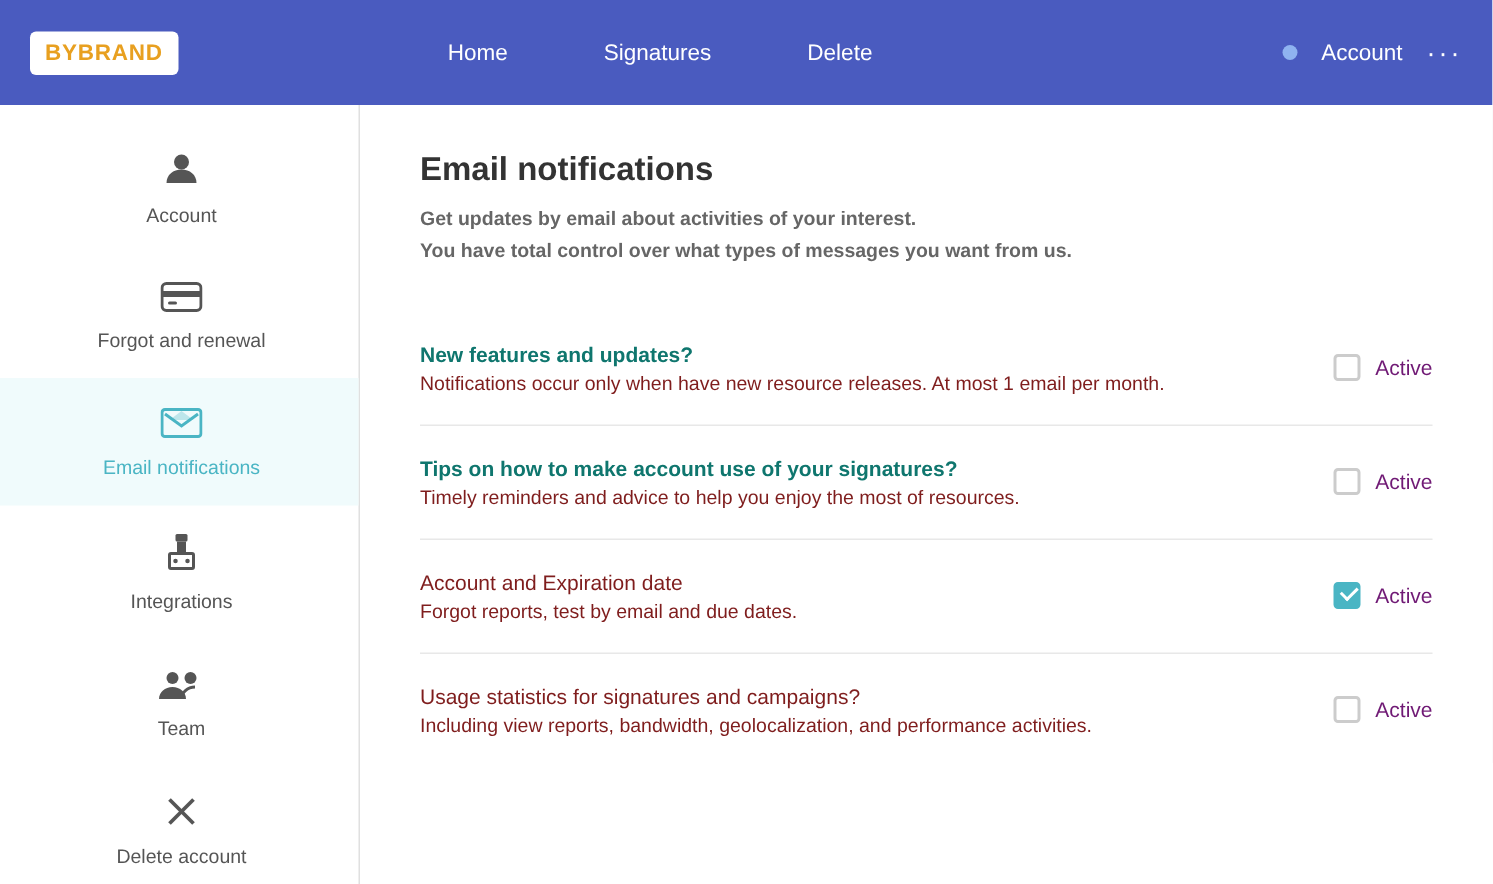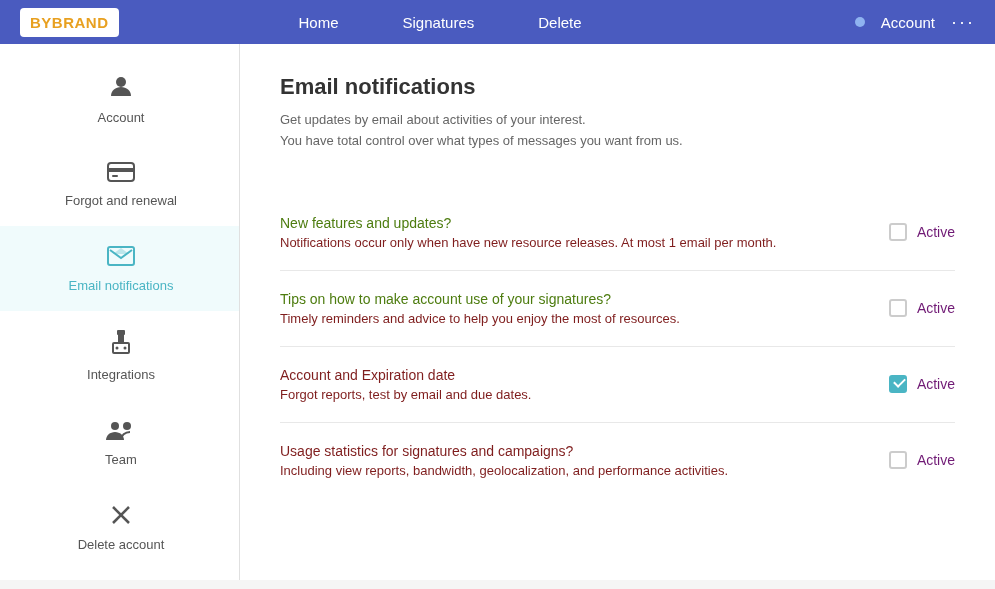--- a/index.html
+++ b/index.html
@@ -1,21 +1,21 @@
 <!DOCTYPE html>
 <html><head>
   <meta charset="utf-8">
   <style>
     * { box-sizing: border-box; margin: 0; padding: 0; }
     body { font-family: Arial, sans-serif; background: #f5f5f5; min-height: 589px; width: 995px; }
 
     
     .header {
       background: #4a5bbf;
-      height: 44px;
+      height: 70px;
       display: flex;
       align-items: center;
       padding: 0 20px;
     }
     .logo {
       background: white;
       color: #4a5bbf;
       font-weight: bold;
       font-size: 15px;
       padding: 6px 10px;
@@ -103,36 +103,37 @@
     .page-title {
       font-size: 22px;
       font-weight: bold;
       color: #333;
       margin-bottom: 10px;
     }
     .page-desc {
       font-size: 13px;
       color: #666;
       line-height: 1.6;
-      margin-bottom: 43px;
+      margin-bottom: 30px;
+      font-weight: bold;
     }
 
     
     .notif-row {
       display: flex;
       align-items: center;
       padding: 20px 0;
       border-bottom: 1px solid #e8e8e8;
     }
     .notif-row:last-child { border-bottom: none; }
     .notif-text { flex: 1; }
     .notif-title {
       font-size: 14px;
-      font-weight: 400;
-      color: #4d7c0f;
+      font-weight: 700;
+      color: #0f766e;
       margin-bottom: 4px;
     }
     .notif-title.muted { color: #7f1d1d; font-weight: normal; }
     .notif-desc {
       font-size: 13px;
       color: #7f1d1d;
     }
     .notif-control {
       display: flex;
       align-items: center;

